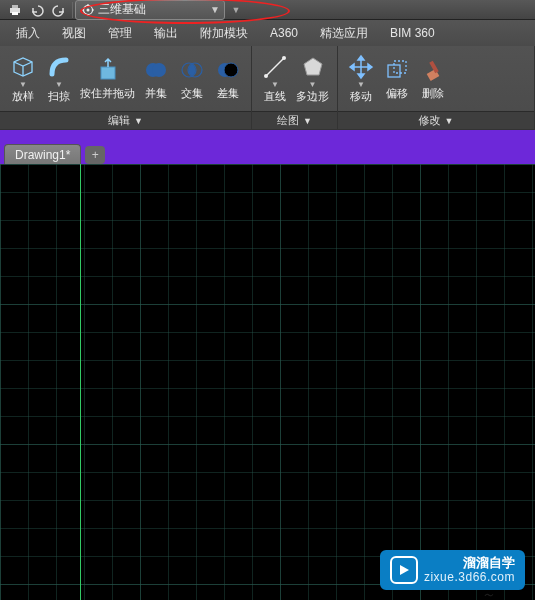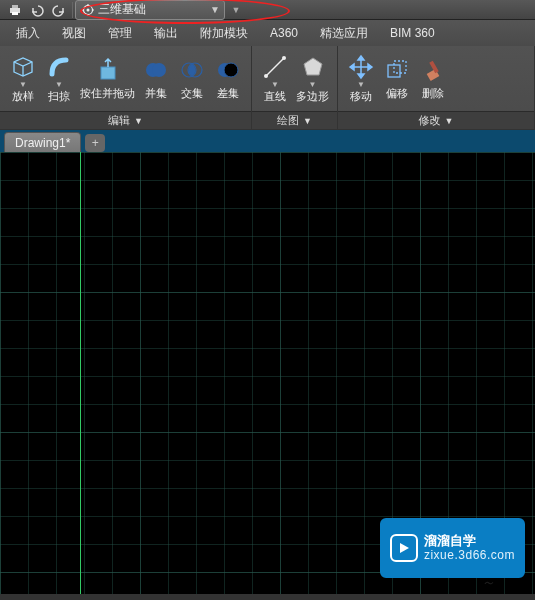--- a/index.html
+++ b/index.html
@@ -127,22 +127,22 @@
       width: 28px;
       height: 28px;
       display: flex;
       align-items: center;
       justify-content: center;
     }
     .rbtn .ddtri { font-size: 8px; color: #bbb; line-height: 4px; }
     .rbtn .lbl { font-size: 11px; color: #eee; white-space: nowrap; }
     
     .doctabs {
-      height: 22px;
-      background: #0c4a6e;
+      height: 34px;
+      background: #6d28d9;
       display: flex;
       align-items: end;
       padding: 0 4px;
     }
     .doc-tab {
       background: linear-gradient(#888,#777);
       height: 20px;
       border-radius: 4px 4px 0 0;
       padding: 0 10px;
       display: flex;
@@ -187,25 +187,26 @@
       background: #3c6;
     }
     
     .badge {
       position: absolute;
       right: 10px;
       bottom: 16px;
       background: #0a7ec4;
       border: 2px solid #0a7ec4;
       border-radius: 6px;
-      padding: 14px 8px;
+      padding: 4px 8px;
       display: flex;
       align-items: center;
       gap: 6px;
       color: #fff;
+      text-align: right;
     }
     .badge-icon {
       width: 28px;
       height: 28px;
       border: 2px solid #fff;
       border-radius: 6px;
       display: flex;
       align-items: center;
       justify-content: center;
       font-size: 18px;

